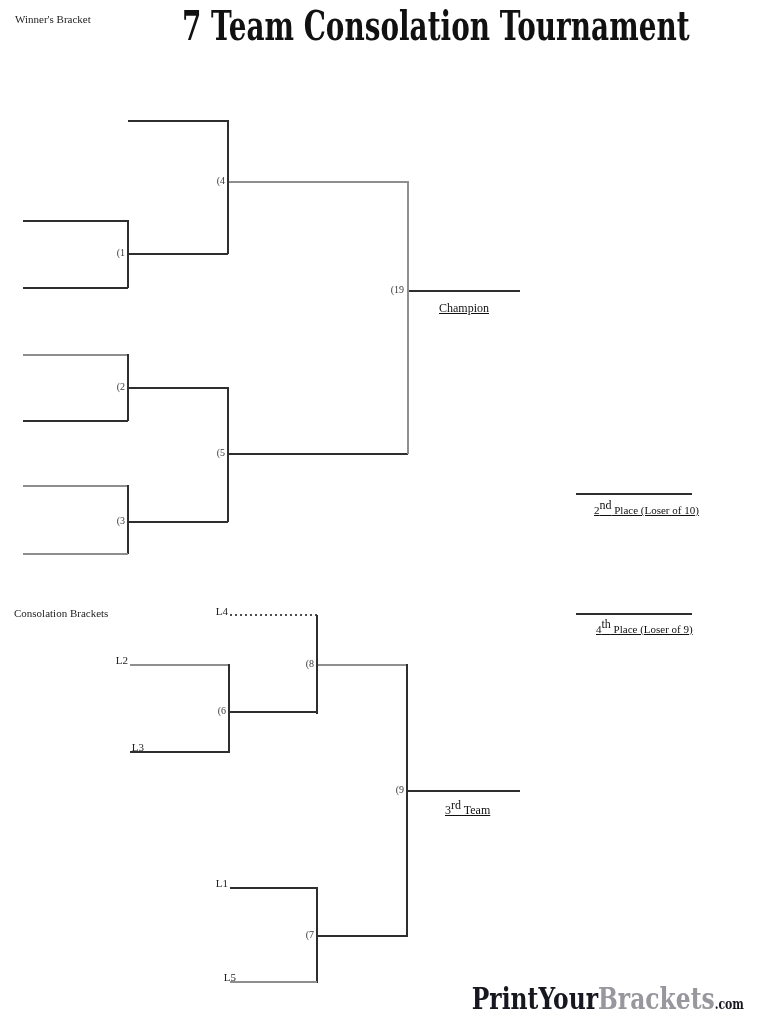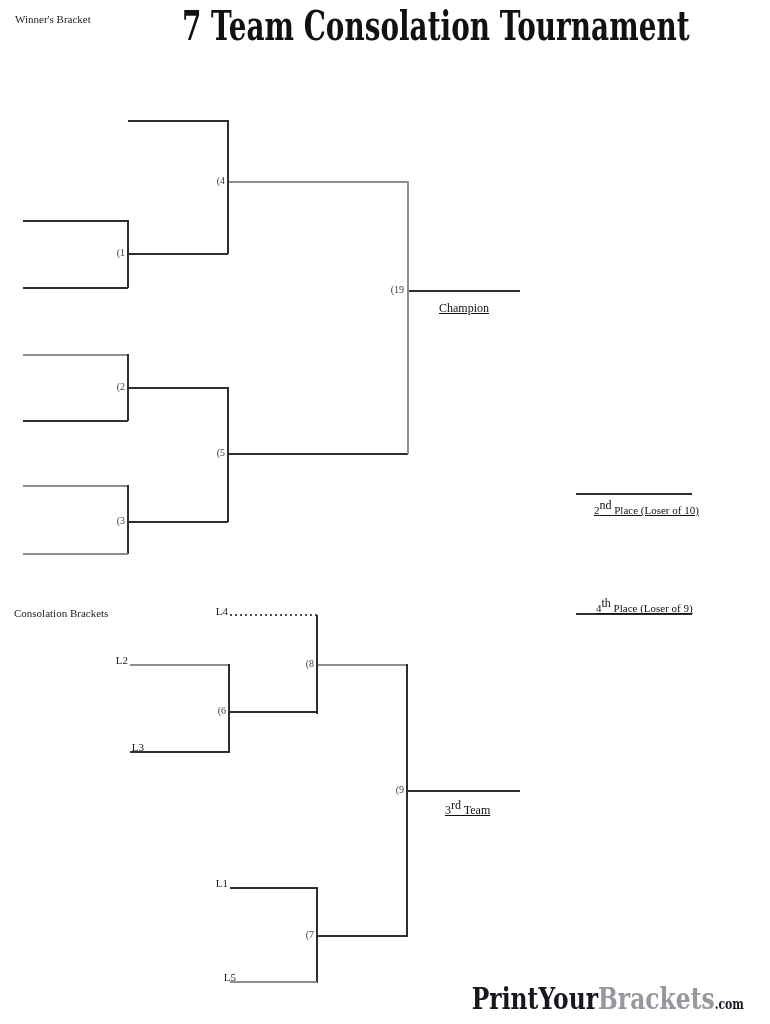--- a/index.html
+++ b/index.html
@@ -104,19 +104,19 @@
   <div class="s" style="left:212px;top:605px">L4</div>
   <div class="s" style="left:112px;top:654px">L2</div>
   <div class="s" style="left:128px;top:741px">L3</div>
   <div class="s" style="left:212px;top:877px">L1</div>
   <div class="s" style="left:220px;top:971px">L5</div>
 
   <div class="place big" style="left:439px;top:302px">Champion</div>
 
   <div class="place" style="left:594px;top:504px"><span>2</span><sup>nd</sup><span> Place (Loser of 10)</span></div>
 
-  <div class="place" style="left:596px;top:602px"><span>4</span><sup>th</sup><span> Place (Loser of 9)</span></div>
+  <div class="place" style="left:596px;top:623px"><span>4</span><sup>th</sup><span> Place (Loser of 9)</span></div>
 
   <div class="place big" style="left:445px;top:804px"><span>3</span><sup>rd</sup><span> Team</span></div>
 
   <div class="logo"><span class="lg1">PrintYour</span><span class="lg2">Brackets</span><span class="lg3">.com</span></div>
 
 </div>
 
 </body></html>

